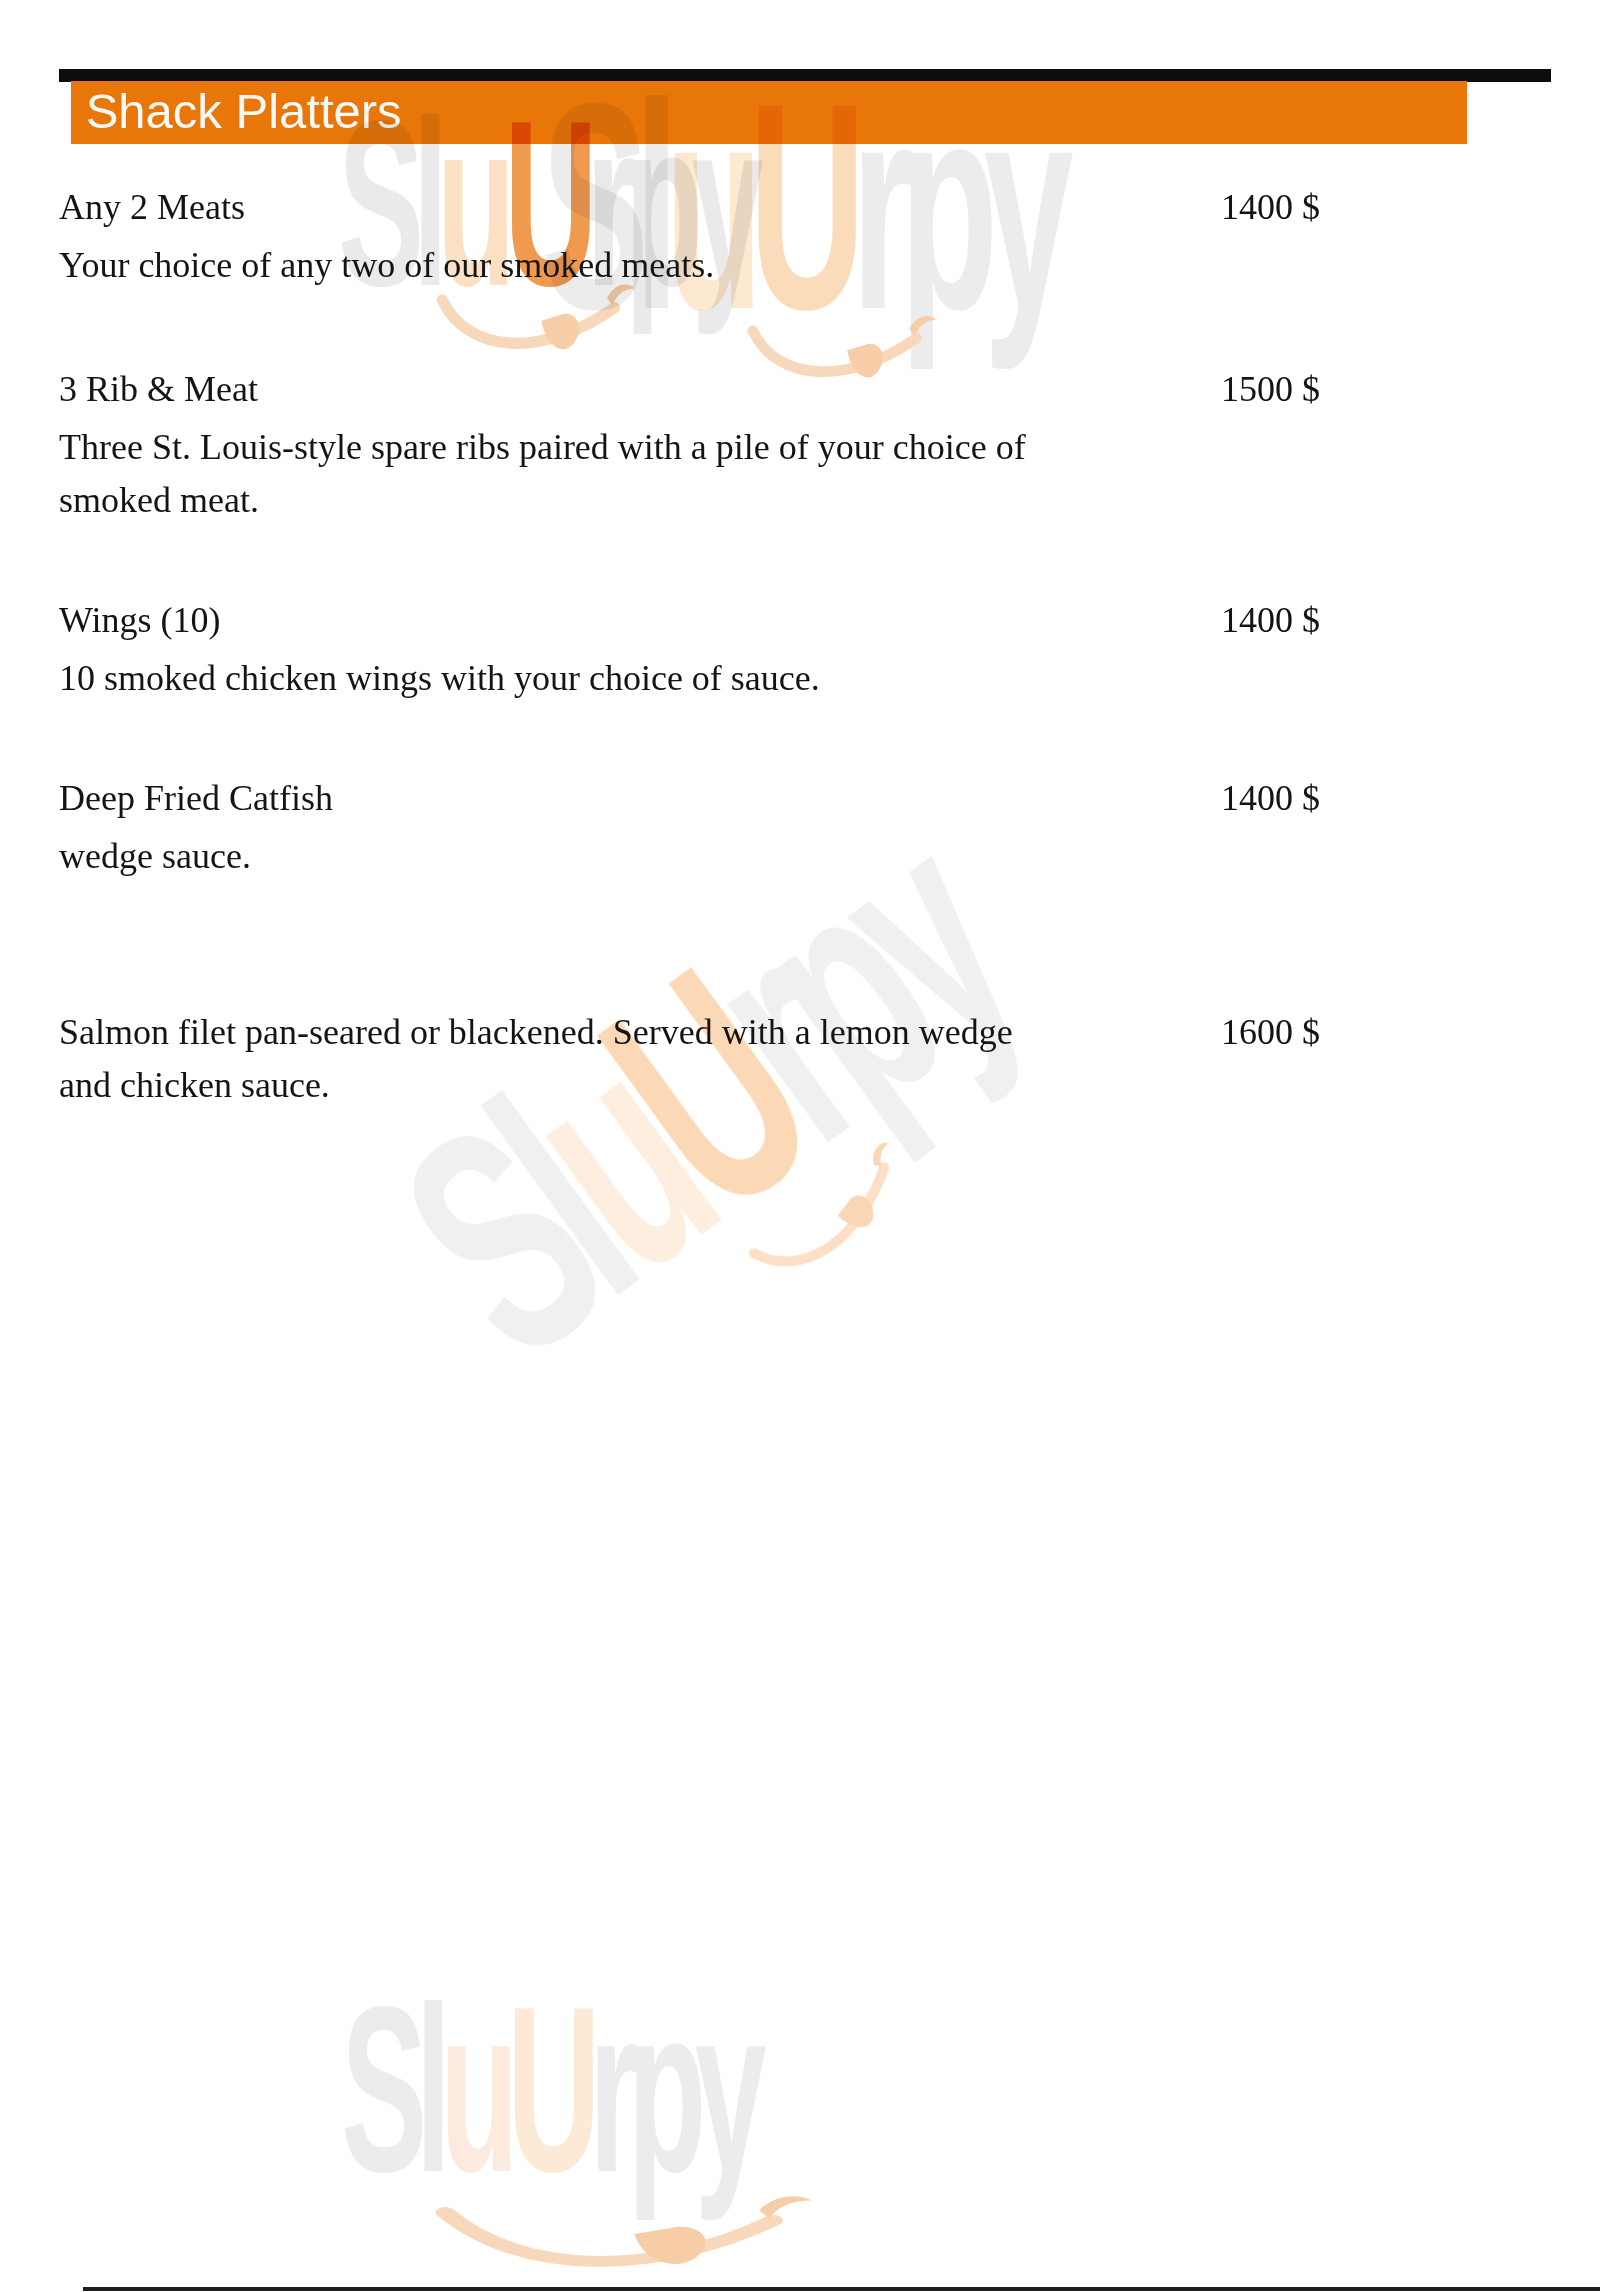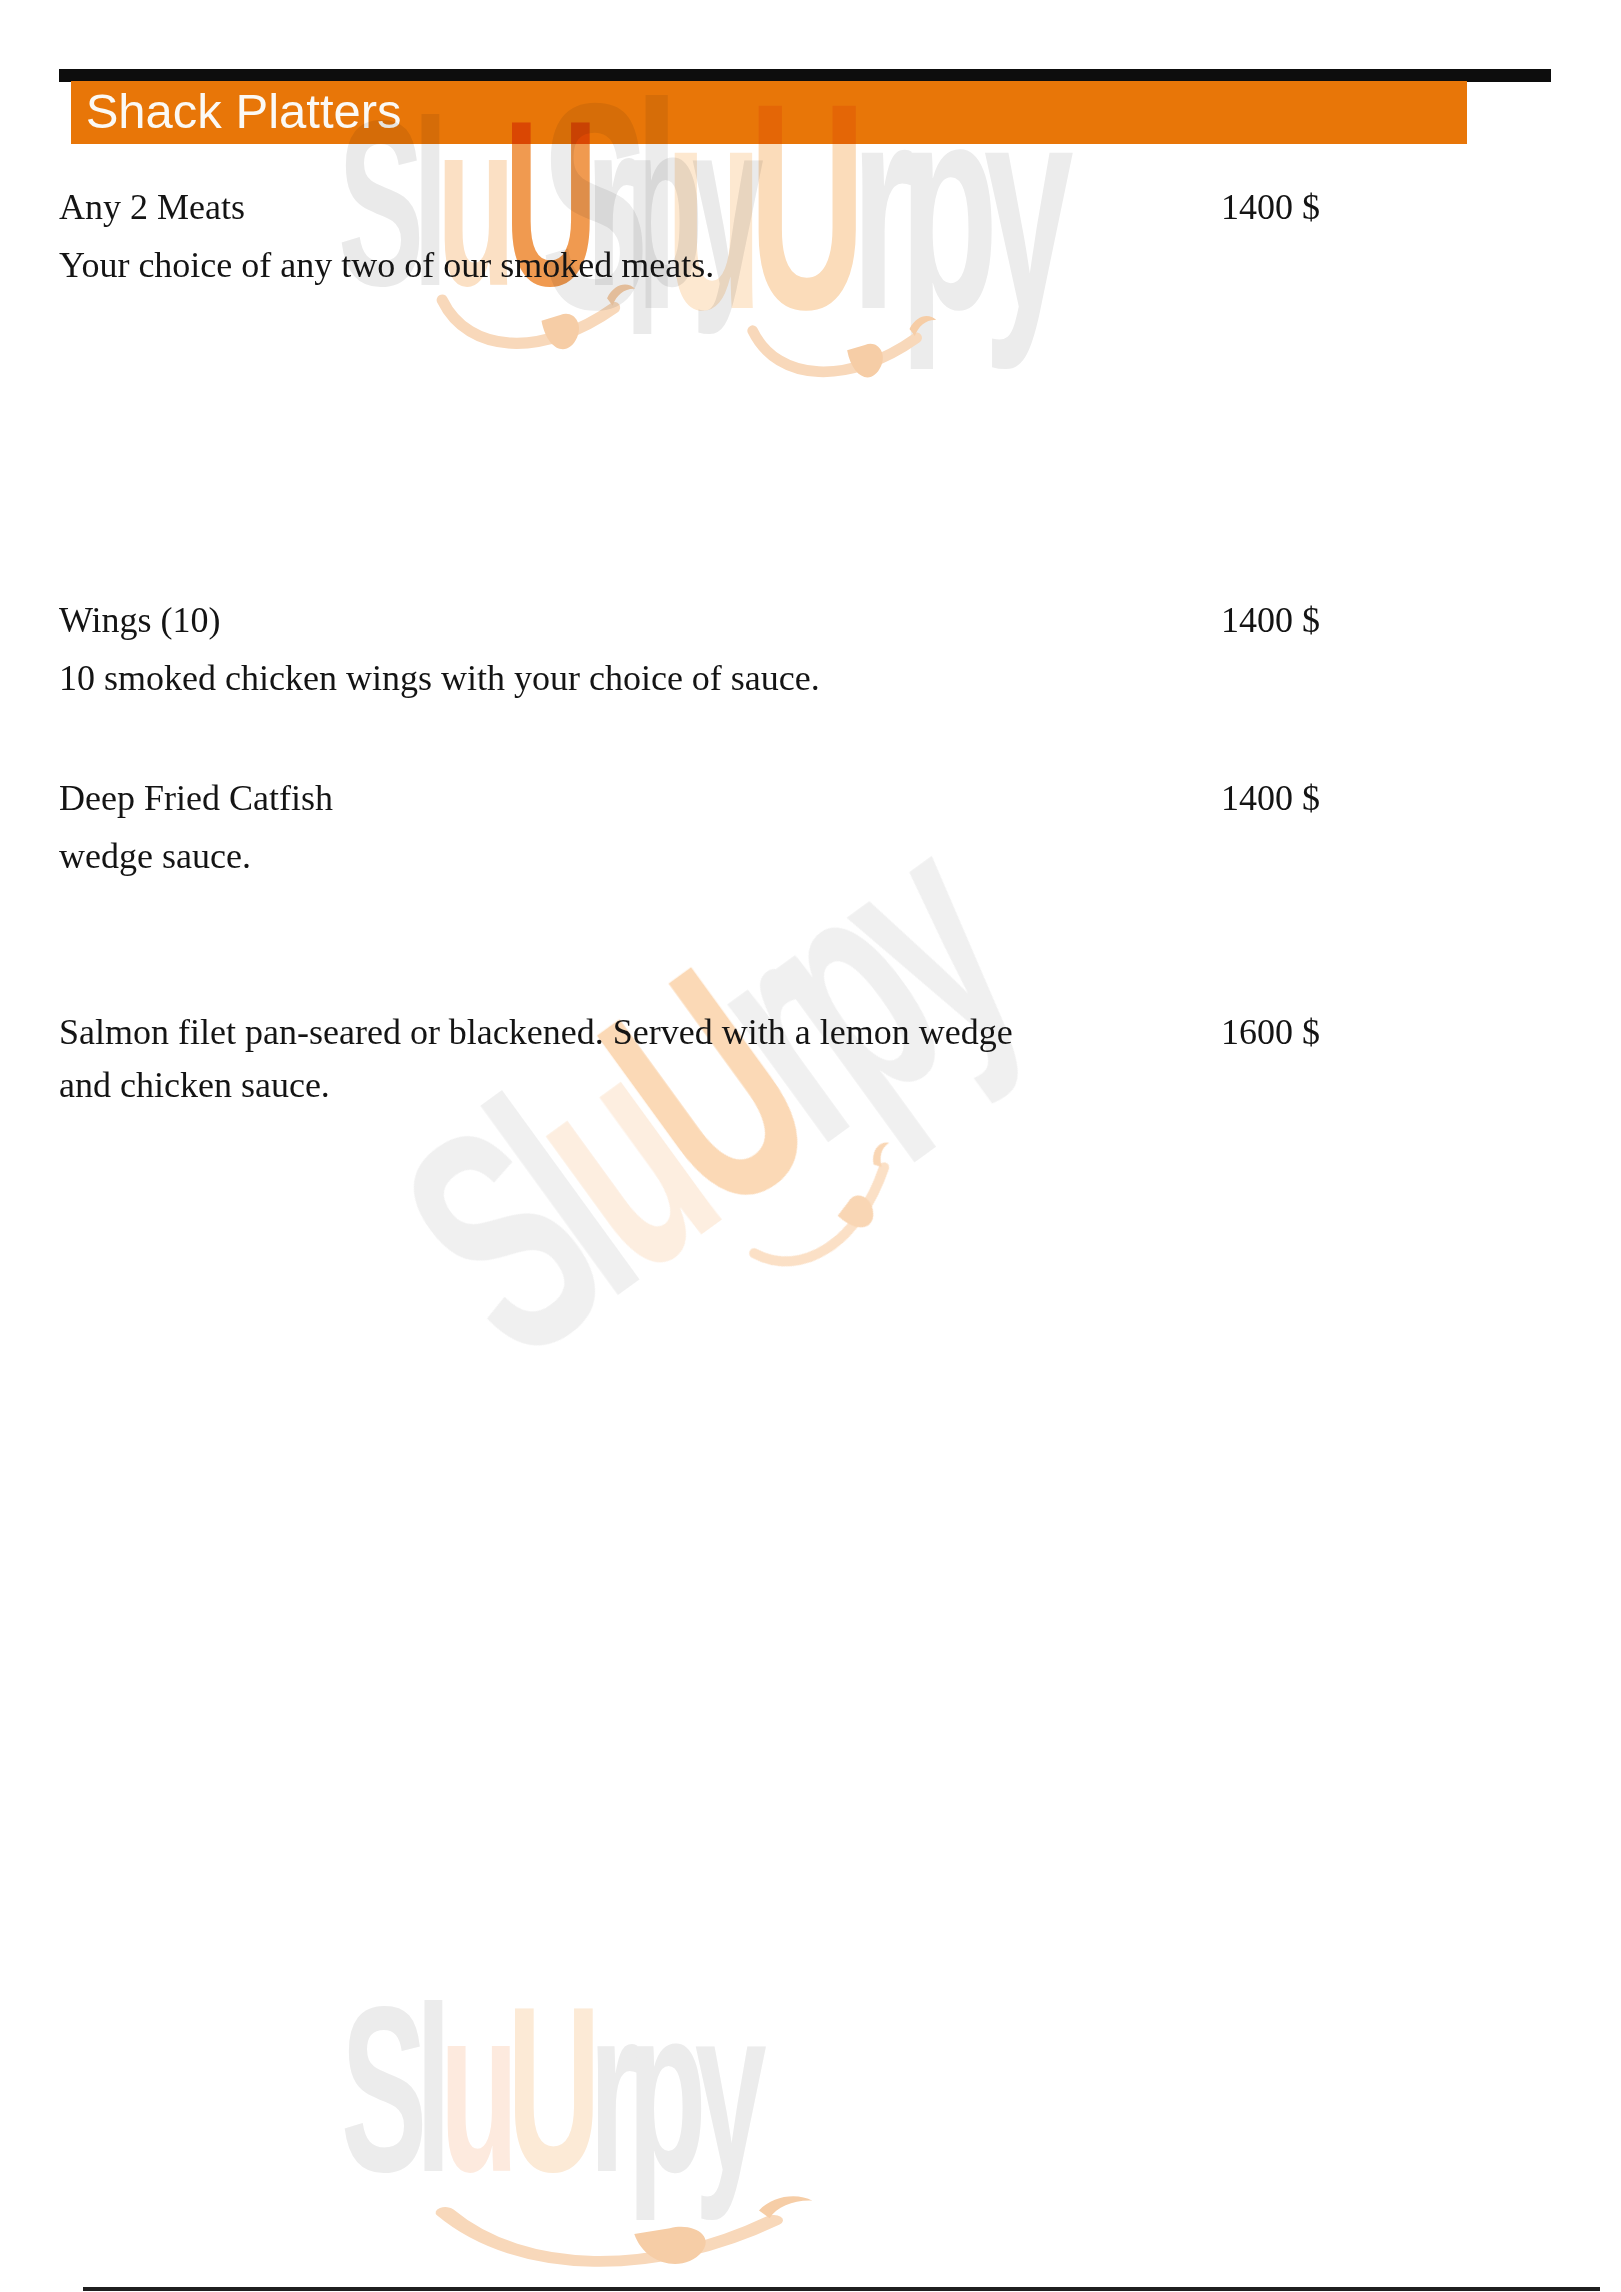--- a/index.html
+++ b/index.html
@@ -162,20 +162,28 @@
   <main class="menu">
 
     <section class="item" style="top:181px">
       <div class="item-name">Any 2 Meats</div>
       <div class="item-price">1400 $</div>
       <div class="item-desc">
         <div class="desc-line">Your choice of any two of our smoked meats.</div>
       </div>
     </section>
 
+    <section class="item" style="top:363px">
+      <div class="item-name">3 Rib &amp; Meat</div>
+      <div class="item-price">1500 $</div>
+      <div class="item-desc">
+        <div class="desc-line">Three St. Louis-style spare ribs paired with a pile of your choice of</div>
+        <div class="desc-line">smoked meat.</div>
+      </div>
+    </section>
 
     <section class="item" style="top:594px">
       <div class="item-name">Wings (10)</div>
       <div class="item-price">1400 $</div>
       <div class="item-desc">
         <div class="desc-line">10 smoked chicken wings with your choice of sauce.</div>
       </div>
     </section>
 
     <section class="item" style="top:772px">

